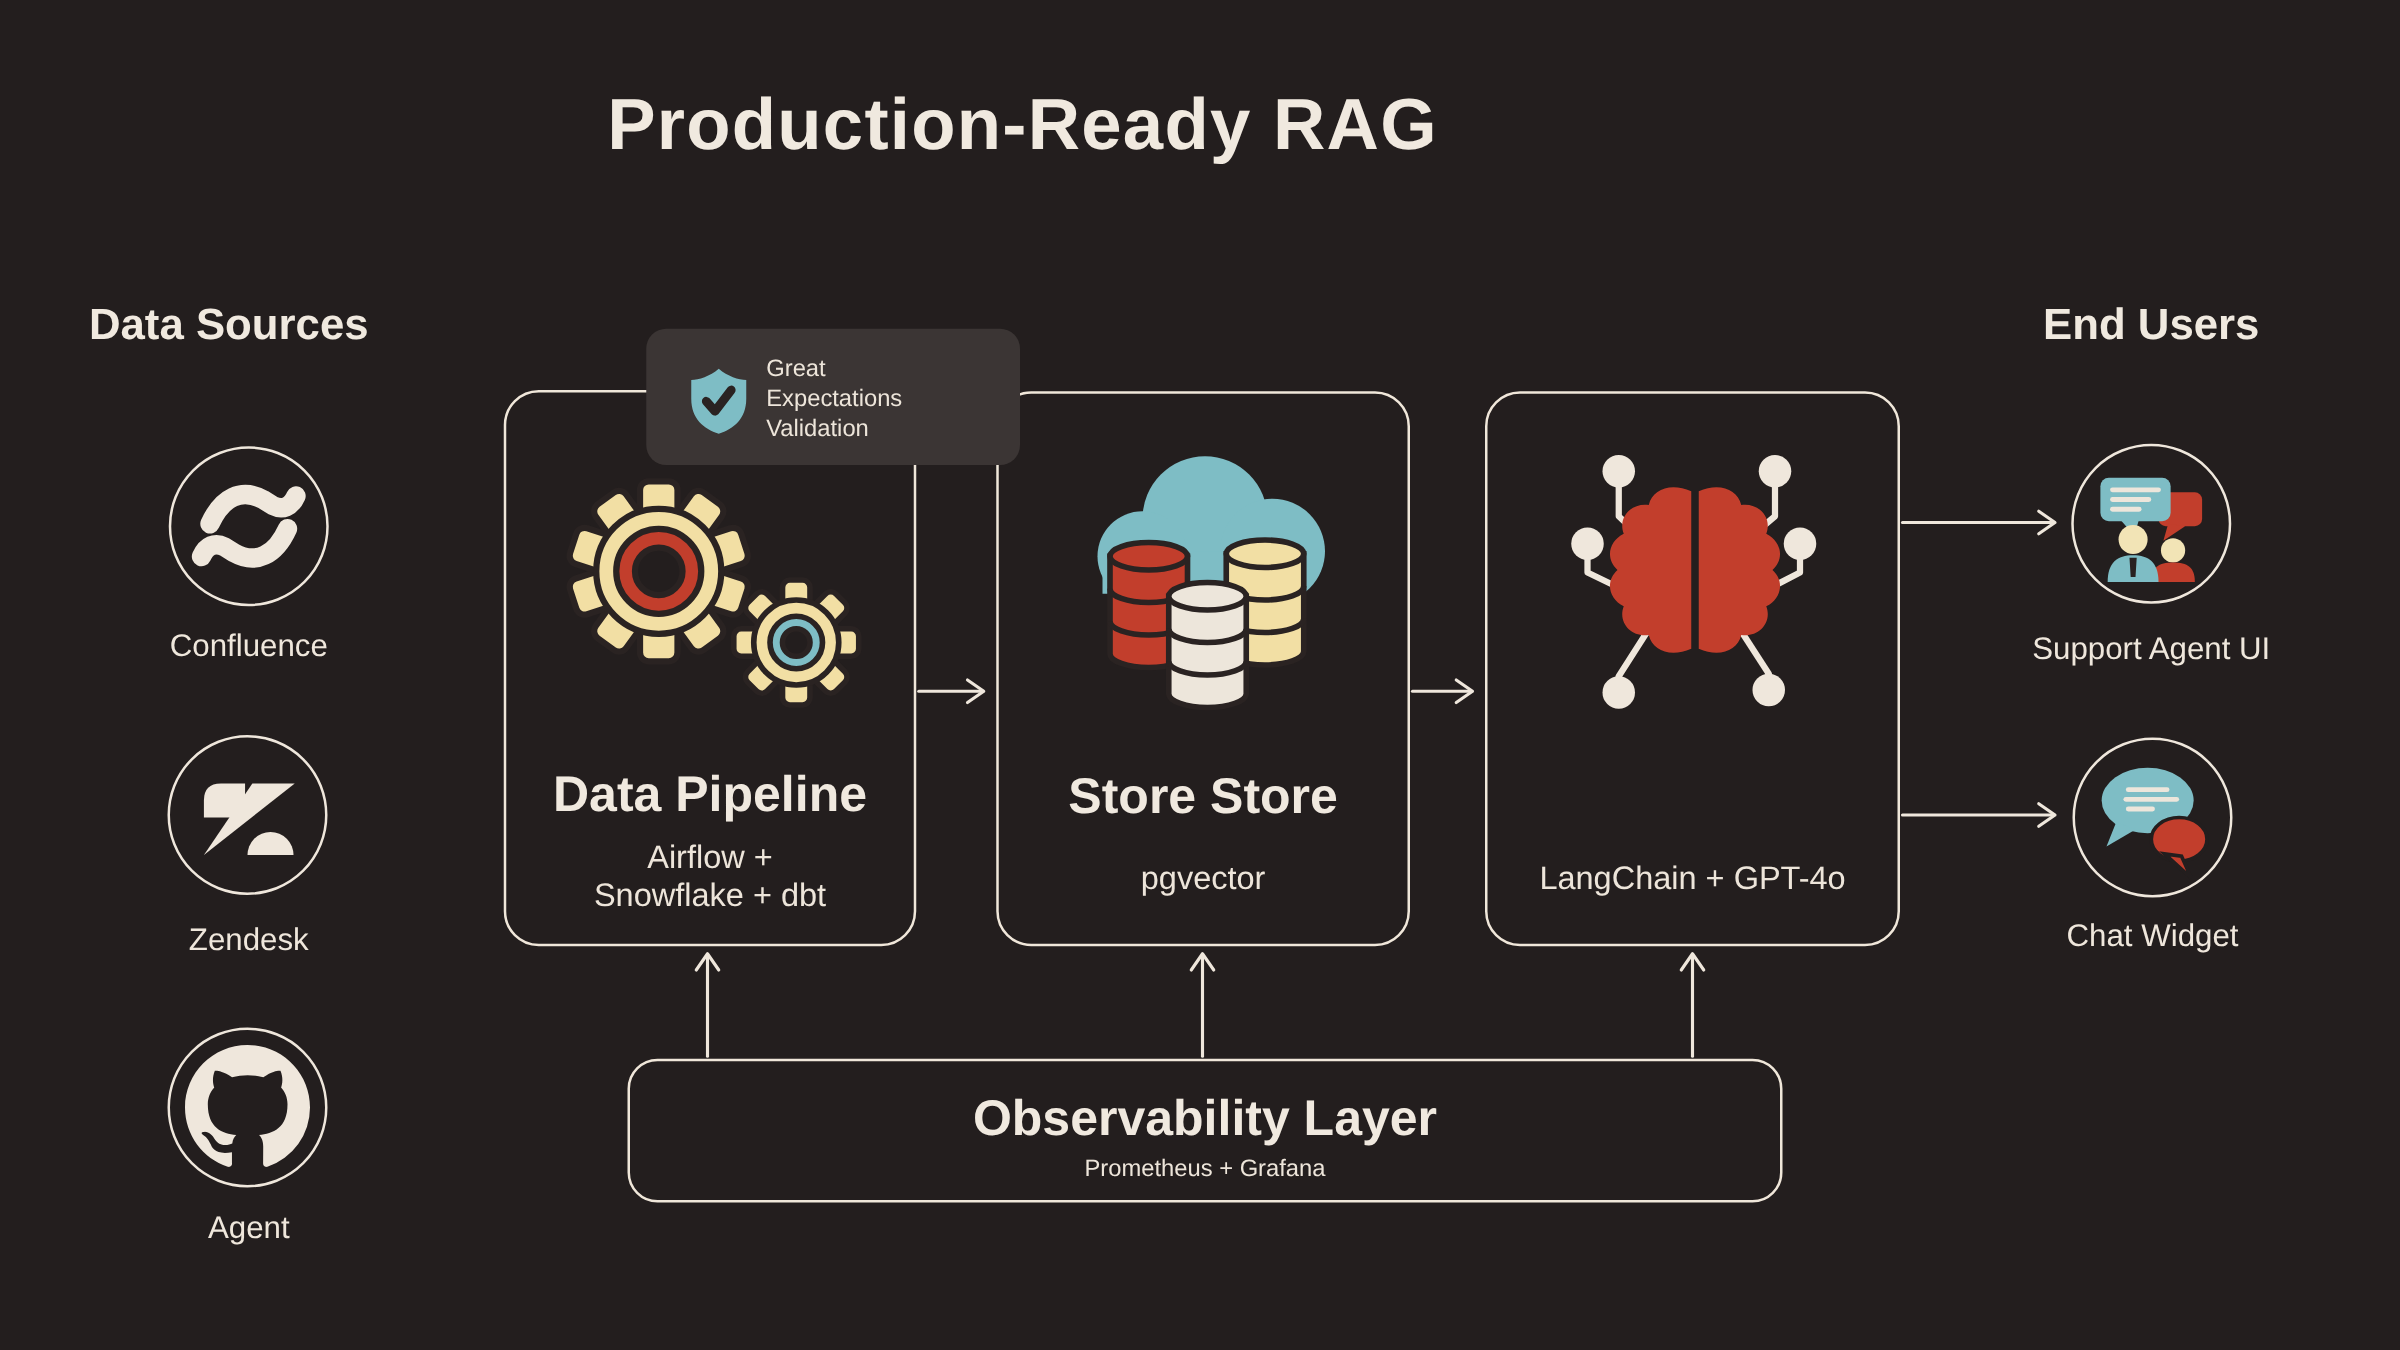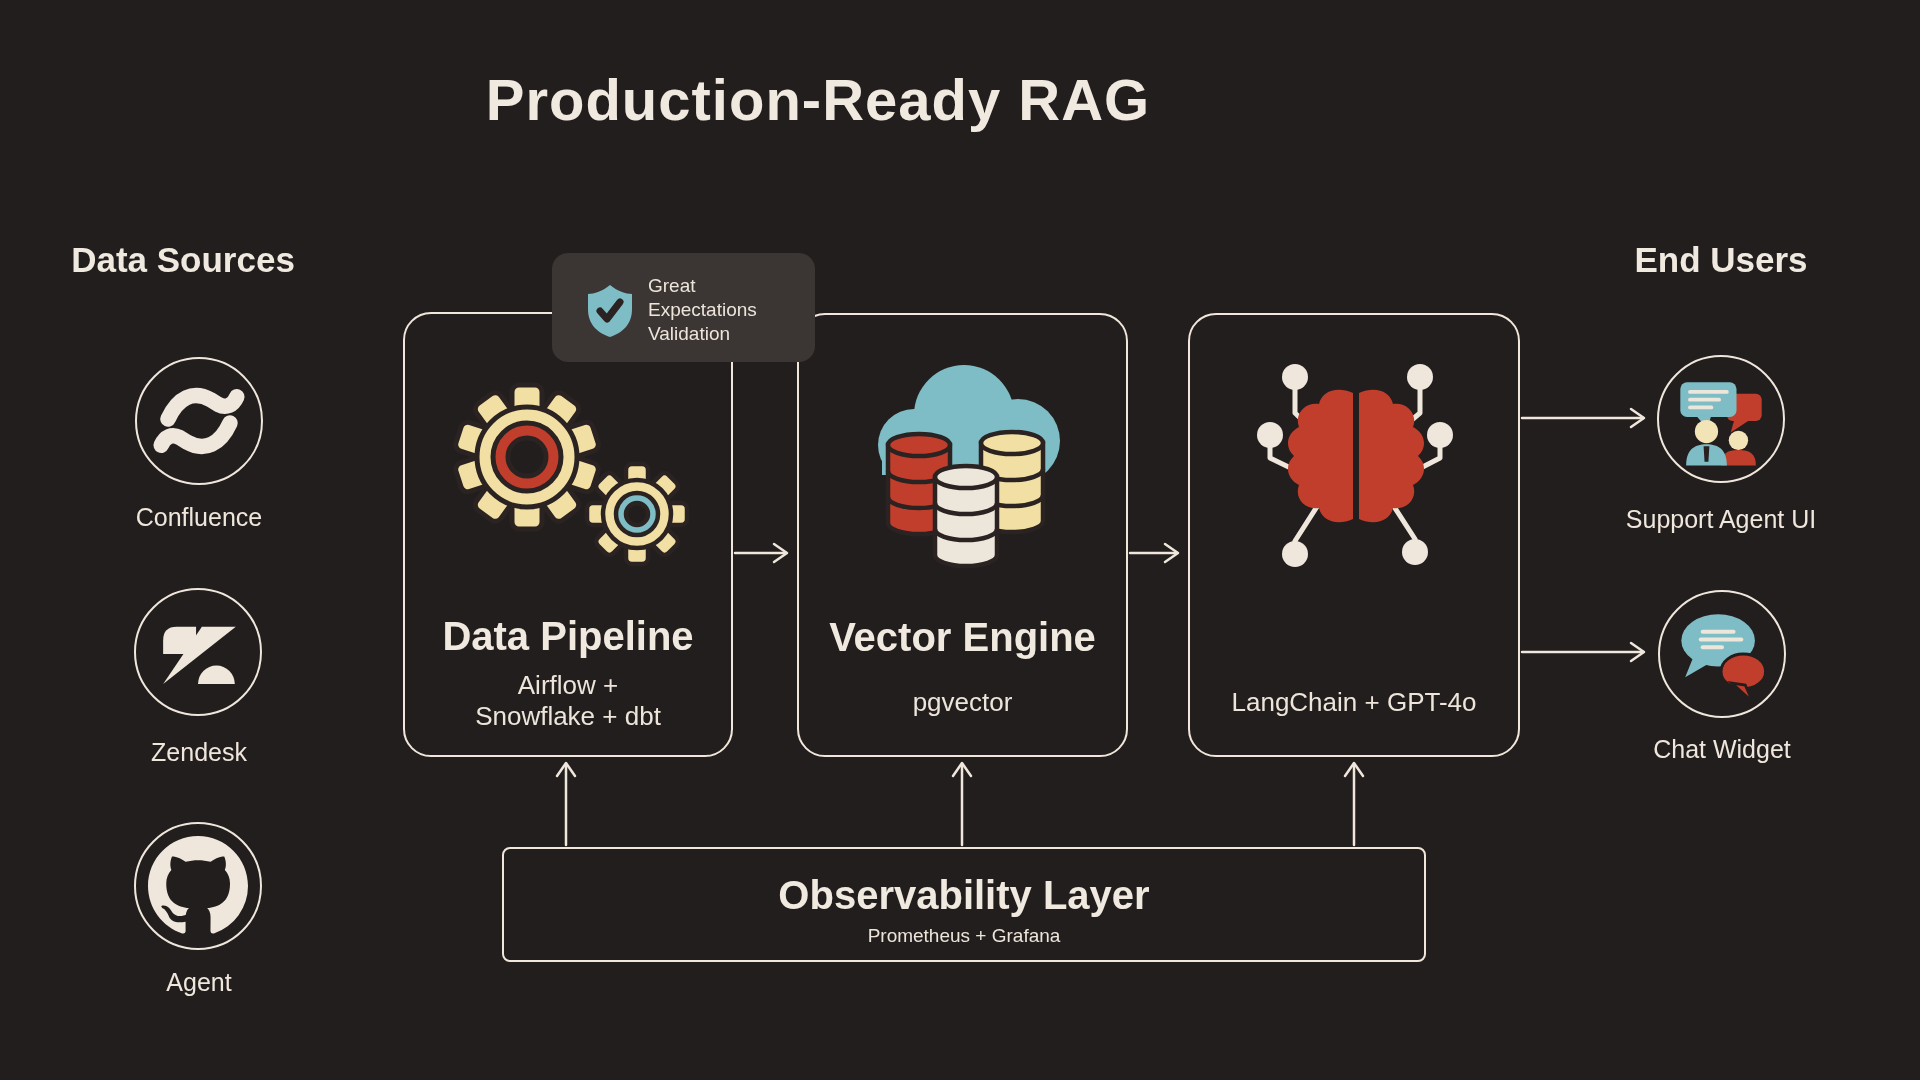--- a/index.html
+++ b/index.html
@@ -31,33 +31,33 @@
   }
   .box-title{
     position:absolute;left:0;width:100%;text-align:center;
     font-size:40px;font-weight:600;color:#F0E9DF;
   }
   .box-sub{
     position:absolute;left:0;width:100%;text-align:center;
     font-size:26px;font-weight:400;color:#EDE5DA;line-height:31px;
   }
   .obs-box{
-    border:2.5px solid #F0E7DA;border-radius:8px;box-sizing:border-box;
+    border:2.5px solid #F0E7DA;border-radius:24px;box-sizing:border-box;
   }
   .obs-title{
     position:absolute;left:0;top:24px;width:100%;text-align:center;
     font-size:40px;font-weight:700;color:#F0E9DF;
   }
   .obs-sub{
     position:absolute;left:0;top:76px;width:100%;text-align:center;
     font-size:19px;font-weight:400;color:#EDE5DA;
   }
   .badge{
-    left:517px;top:253px;width:263px;height:109px;
-    background:#3B3534;border-radius:16px;z-index:6;margin-left:35px;
+    left:517px;top:263px;width:299px;height:109px;
+    background:#3B3534;border-radius:16px;z-index:6;
   }
   .badge-text{
     position:absolute;left:96px;top:21px;
     font-size:19px;line-height:24px;font-weight:400;color:#EDE5DA;
   }
   .badge-text span{display:block;}
   svg{display:block;}
 </style>
 </head>
 <body>
@@ -193,21 +193,21 @@
           <ellipse cx="188" cy="86" rx="31" ry="11"></ellipse>
         </g>
         <g fill="#EDE6DB">
           <path d="M111,120 L111,198 A31,11 0 0 0 173,198 L173,120 Z"></path>
           <path d="M111,146 A31,11 0 0 0 173,146" fill="none"></path>
           <path d="M111,172 A31,11 0 0 0 173,172" fill="none"></path>
           <ellipse cx="142" cy="120" rx="31" ry="11"></ellipse>
         </g>
       </g>
     </svg>
-    <div class="box-title" style="top:300px;">Vector Engine</div>
+    <div class="box-title" style="top:300px;">Store Store</div>
     <div class="box-sub" style="top:372px;">pgvector</div>
   </div>
 
   <div class="abs node-box" style="left:1188px;top:313px;width:332px;height:444px;">
     <svg class="abs" style="left:35px;top:40px;" width="260" height="230" viewBox="0 0 260 230">
       <g stroke="#EFE7DC" stroke-width="5" fill="none" stroke-linecap="round" stroke-linejoin="round">
         <path d="M70,35 L70,58 L93,80"></path>
         <path d="M45,93 L45,103 L76,118"></path>
         <path d="M70,186 L93,150"></path>
         <path d="M195,35 L195,58 L169,80"></path>

